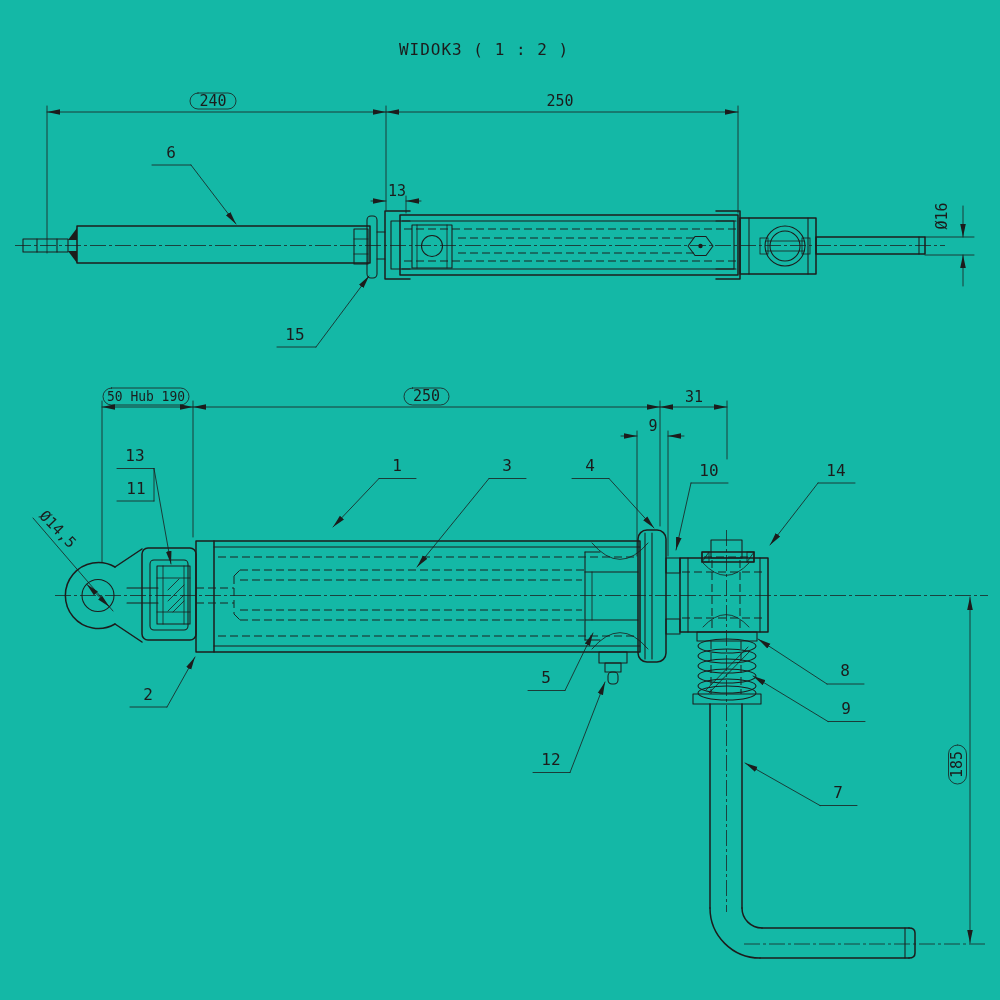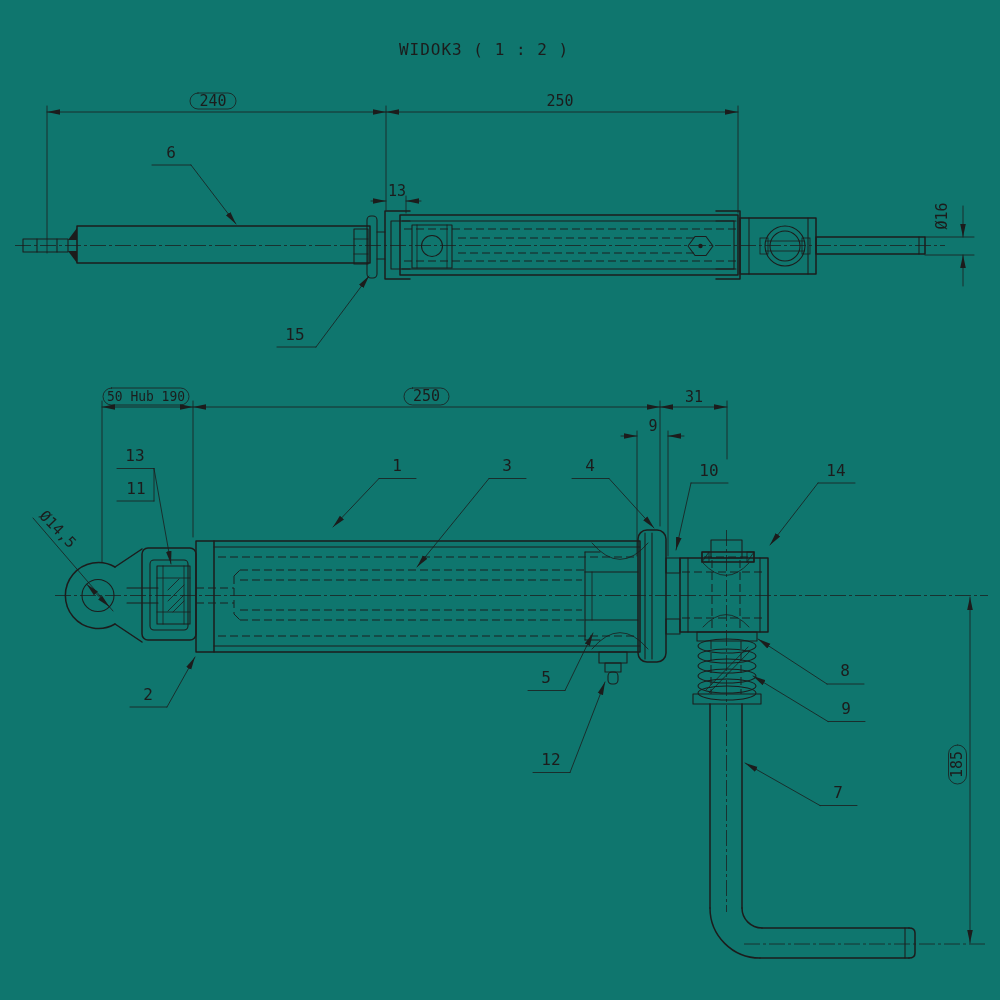--- a/index.html
+++ b/index.html
@@ -1,16 +1,16 @@
 <!DOCTYPE html>
 <html><head>
 <meta charset="utf-8">
 <style>
   html,body{margin:0;padding:0;background:#ffffff;}
-  .page{width:1000px;height:1000px;background:#0f766e;position:relative;overflow:hidden;}
+  .page{width:1000px;height:1000px;background:#14b8a6;position:relative;overflow:hidden;}
   svg{display:block;}
   
   .ol  {stroke:#1c1c1c;stroke-width:1.5;fill:none;stroke-linejoin:round;stroke-linecap:round;}
   .ol2 {stroke:#1c1c1c;stroke-width:1.05;fill:none;stroke-linejoin:round;stroke-linecap:round;}
   .thin{stroke:#1c1c1c;stroke-width:0.8;fill:none;stroke-linecap:round;}
   .hid {stroke:#1c1c1c;stroke-width:0.95;fill:none;stroke-dasharray:8 4;}
   .cl  {stroke:#1c1c1c;stroke-width:0.75;fill:none;stroke-dasharray:16 3 3 3;}
   .blk {fill:#1c1c1c;stroke:none;}
   text {font-family:"DejaVu Sans Mono","Liberation Mono",monospace;fill:#1c1c1c;}
   .dim {font-size:15px;text-anchor:middle;}

